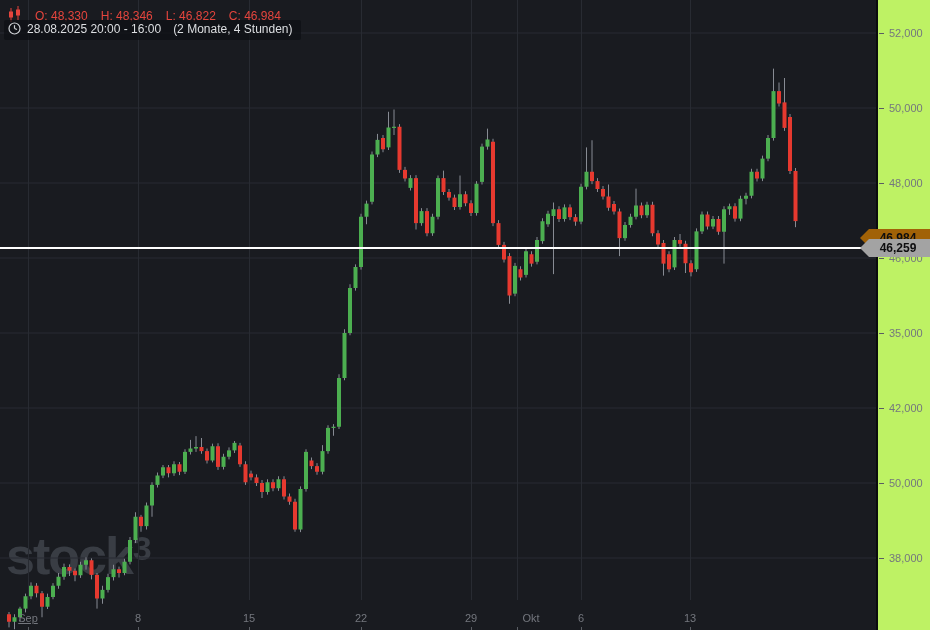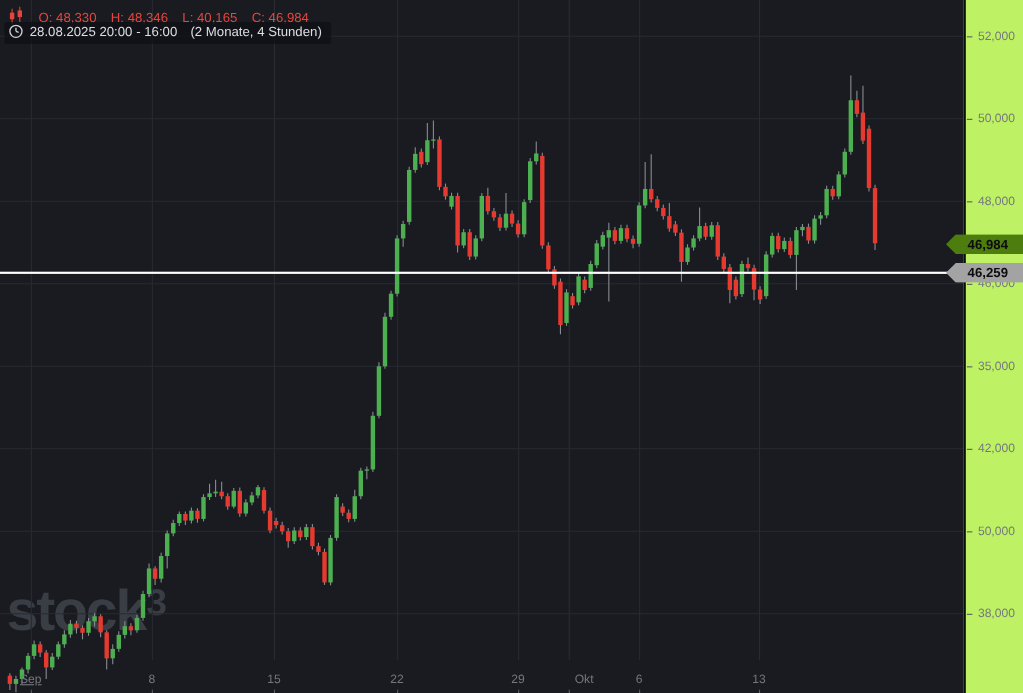--- a/index.html
+++ b/index.html
@@ -416,36 +416,36 @@
     <div class="ta-label" style="left: 471px;">29</div>
     <div class="ta-tick" style="left: 471px;"></div>
     <div class="ta-label" style="left: 504px; margin-left: 27px;">Okt</div>
     <div class="ta-tick" style="left: 517px;"></div>
     <div class="ta-label" style="left: 581px;">6</div>
     <div class="ta-tick" style="left: 581px;"></div>
     <div class="ta-label" style="left: 690px;">13</div>
     <div class="ta-tick" style="left: 690px;"></div>
   </div>
 
-<div id="price-badge" class="badge" style="top: 213px; background: #4d7c0f;">46,984</div>
+<div id="price-badge" class="badge" style="top: 229px; background: #a16207;">46,984</div>
 <div id="line-badge" class="badge" style="top: 239px; background: #a3a3a3;">46,259</div>
 
 <div id="header">
   <div id="header-line1" style="color: rgb(229, 69, 61);">
     <span class="ico">
       <svg width="14" height="17" viewBox="0 0 14 17">
         <line x1="3" y1="2" x2="3" y2="16" stroke="#e5453d" stroke-width="1"></line>
         <rect x="1" y="5.5" width="4" height="6" fill="#e5453d"></rect>
         <line x1="10" y1="0" x2="10" y2="14" stroke="#e5453d" stroke-width="1"></line>
         <rect x="8" y="3.5" width="4" height="6" fill="#e5453d"></rect>
       </svg>
     </span>
     <span class="seg">O: 48,330</span>
     <span class="seg">H: 48,346</span>
-    <span class="seg">L: 40,165</span>
+    <span class="seg">L: 46,822</span>
     <span class="seg">C: 46,984</span>
   </div>
   <div id="header-line2">
     <span class="ico" style="margin-right:6px;">
       <svg width="13" height="13" viewBox="0 0 13 13">
         <circle cx="6.5" cy="6.5" r="5.5" fill="none" stroke="#cfd2d6" stroke-width="1.2"></circle>
         <line x1="6.5" y1="6.5" x2="6.5" y2="3.2" stroke="#cfd2d6" stroke-width="1.2"></line>
         <line x1="6.5" y1="6.5" x2="9" y2="7.5" stroke="#cfd2d6" stroke-width="1.2"></line>
       </svg>
     </span>

